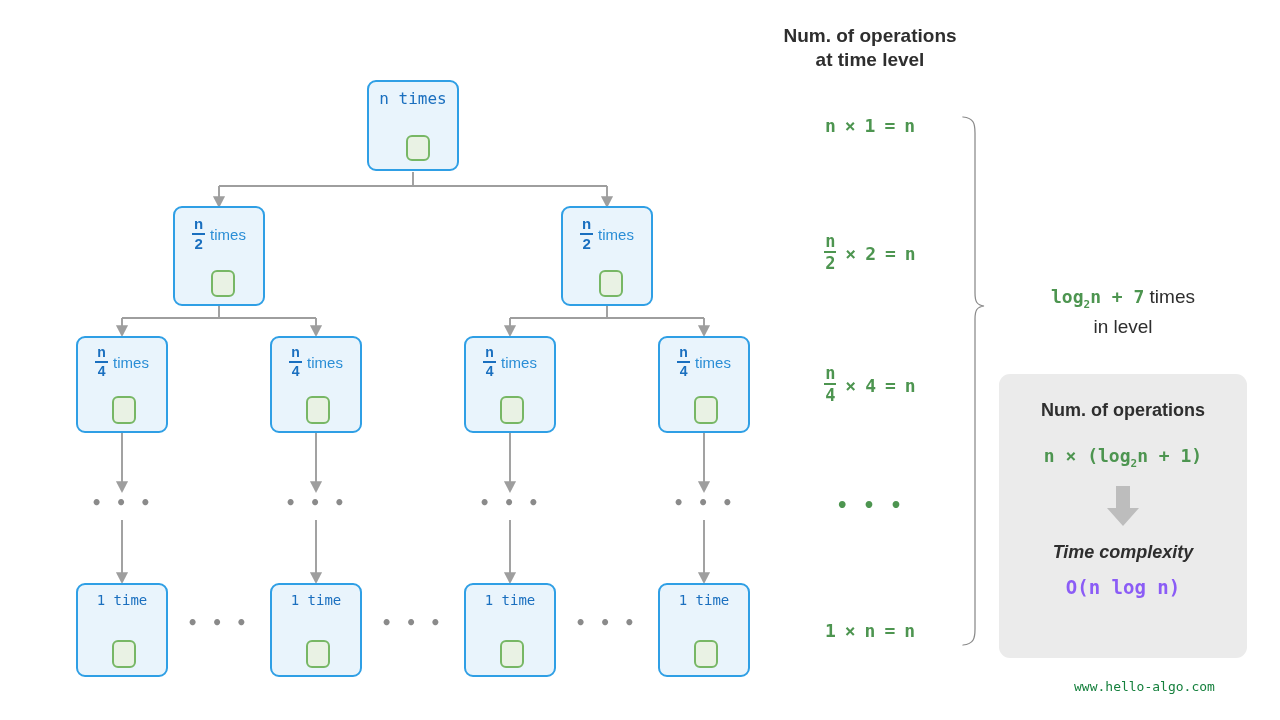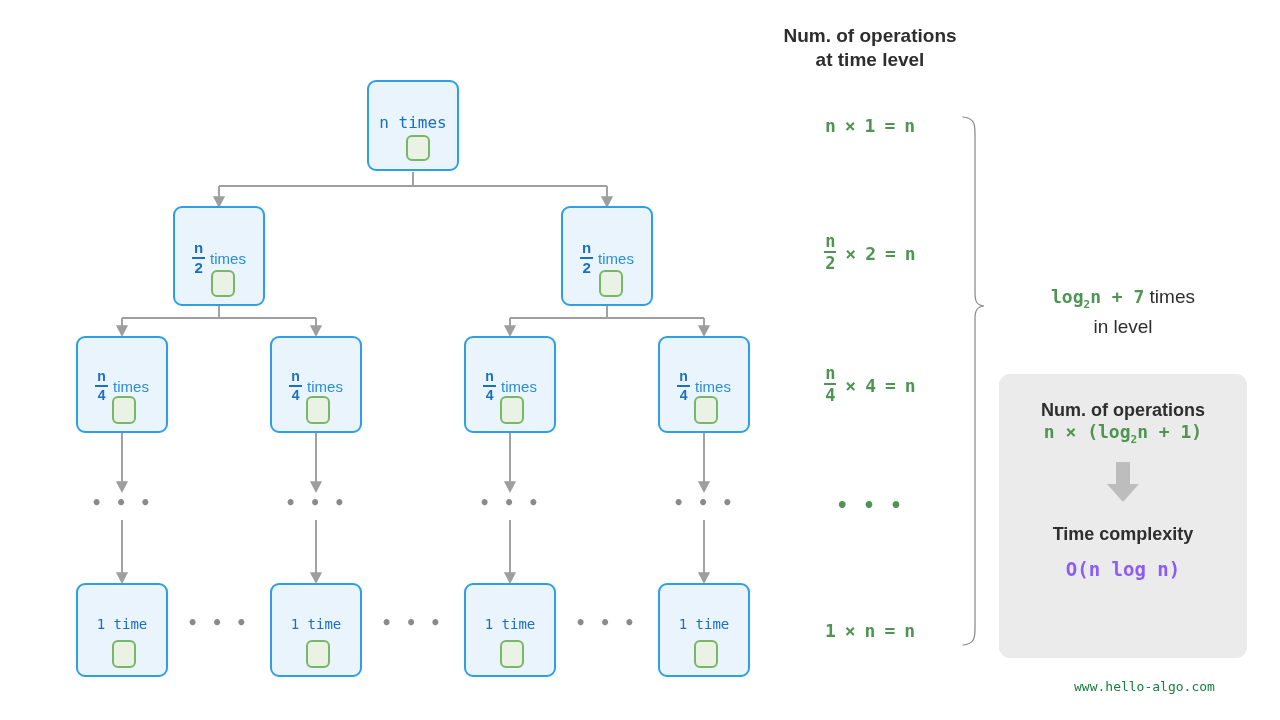--- a/index.html
+++ b/index.html
@@ -12,21 +12,21 @@
 
   
   .node{
     position:absolute;box-sizing:border-box;
     background:#e9f4fc;border:2.2px solid #2f9fe5;border-radius:9px;
   }
   .node .label{
     position:absolute;left:0;right:0;top:9px;
     display:flex;align-items:center;justify-content:center;gap:5px;
     color:#1a6fbf;font-family:"DejaVu Sans Mono", monospace;
-    font-size:16px;line-height:1;white-space:nowrap;margin-top:24px;
+    font-size:16px;line-height:1;white-space:nowrap;
   }
   .node.small .label{font-size:14px;top:8px;}
   .frac{
     display:inline-flex;flex-direction:column;align-items:center;
     font-family:"Liberation Sans", sans-serif;font-weight:600;
     line-height:1;color:#1a6fbf;position:relative;top:-1px;
   }
   .frac .num{font-size:15px;}
   .frac .bar{width:13px;height:2px;background:#1a6fbf;margin:1.5px 0;}
   .frac .den{font-size:15px;}
@@ -329,25 +329,25 @@
   <div class="levels" style="left:1000px;top:283px;width:246px;">
     <div>
       <span class="mono-green"><span>log</span><sub>2</sub><span>n + 7</span></span>
       <span>times</span>
     </div>
     <div>in level</div>
   </div>
 
   <div class="card" style="left:999px;top:374px;width:248px;height:258px;padding-top:26px;">
     <div class="t">Num. of operations</div>
-    <div class="eq-green" style="margin-top:0;"><span>n × (log</span><sub>2</sub><span>n + 1)</span></div>
+    <div class="eq-green" style="margin-top:24px;"><span>n × (log</span><sub>2</sub><span>n + 1)</span></div>
 
     <svg class="arrow-down" viewBox="0 0 46 44" style="margin-top:14px;">
       <path d="M16,2 L30,2 L30,24 L39,24 L23,42 L7,24 L16,24 Z" fill="#bdbdbd"></path>
     </svg>
 
-    <div class="t" style="margin-top:20px;">Time complexity</div>
+    <div class="t" style="margin-top:14px;font-style:italic;">Time complexity</div>
     <div class="eq-blue" style="margin-top:13px;">O(n log n)</div>
   </div>
 
   <div class="watermark" style="left:1074px;top:679px;">www.hello-algo.com</div>
 
 </div>
 
 </body></html>

